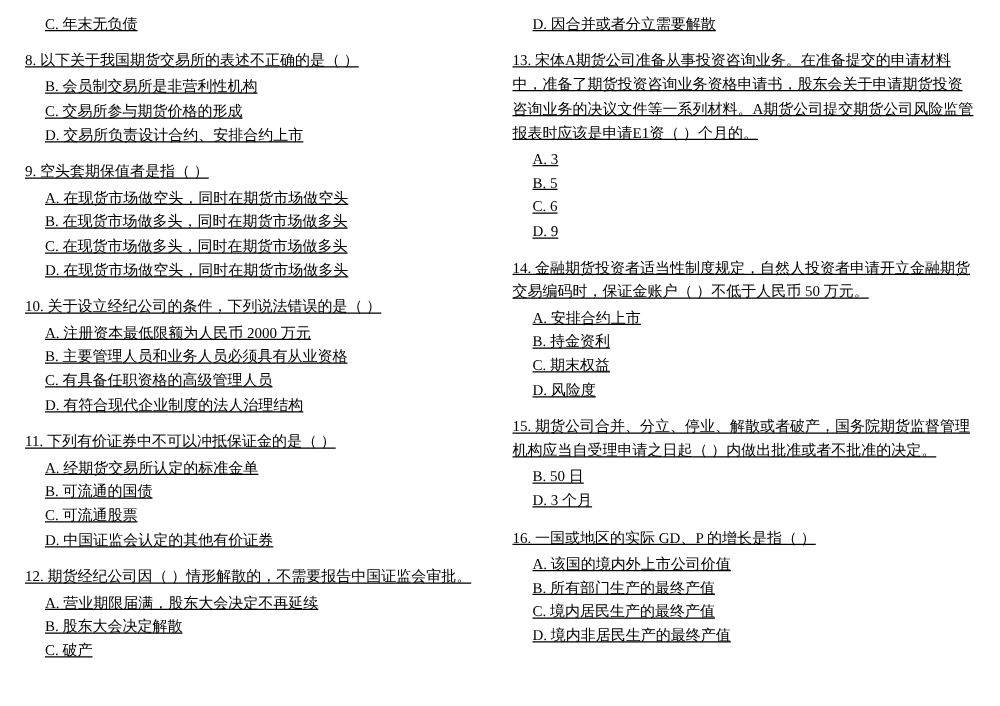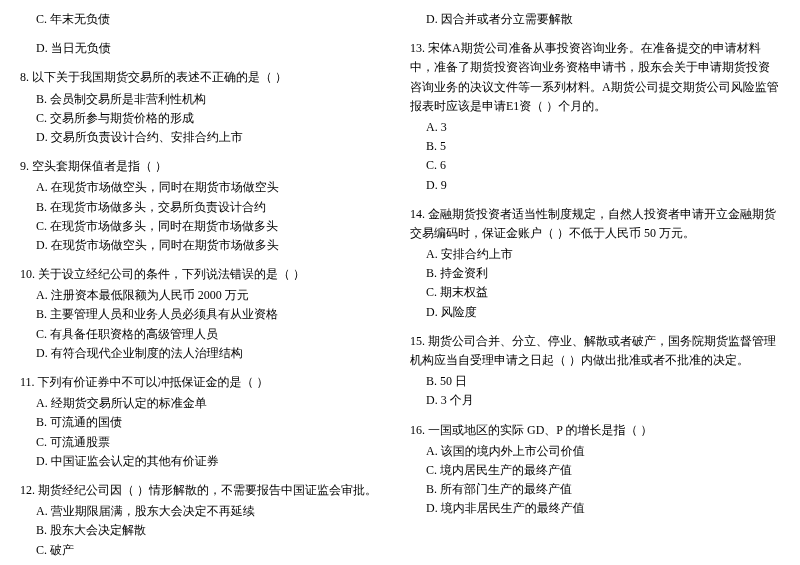--- a/index.html
+++ b/index.html
@@ -28,20 +28,21 @@
       width: 100%;
     }
     .column {
       flex: 1;
       display: flex;
       flex-direction: column;
       gap: 4px;
     }
     .question-block {
       margin-bottom: 6px;
+      text-decoration: underline;
     }
     .question-title {
       line-height: 1.6;
       margin-bottom: 2px;
     }
     .option {
       line-height: 1.6;
       padding-left: 16px;
     }
   </style>
@@ -50,35 +51,32 @@
 
 <div class="page-container">
   <div class="content-columns">
 
     <div class="column">
 
       <div class="question-block">
         <div class="option">C. 年末无负债</div>
       </div>
 
-      <div class="question-block">
-        <div class="option">D. 当日无负债</div>
-      </div>
 
       <div class="question-block">
         <div class="question-title">8. 以下关于我国期货交易所的表述不正确的是（    ）</div>
         <div class="option">B. 会员制交易所是非营利性机构</div>
         <div class="option">C. 交易所参与期货价格的形成</div>
         <div class="option">D. 交易所负责设计合约、安排合约上市</div>
       </div>
 
       <div class="question-block">
         <div class="question-title">9. 空头套期保值者是指（    ）</div>
         <div class="option">A. 在现货市场做空头，同时在期货市场做空头</div>
-        <div class="option">B. 在现货市场做多头，交易所负责设计合约</div>
+        <div class="option">B. 在现货市场做多头，同时在期货市场做多头</div>
         <div class="option">C. 在现货市场做多头，同时在期货市场做多头</div>
         <div class="option">D. 在现货市场做空头，同时在期货市场做多头</div>
       </div>
 
       <div class="question-block">
         <div class="question-title">10. 关于设立经纪公司的条件，下列说法错误的是（    ）</div>
         <div class="option">A. 注册资本最低限额为人民币 2000 万元</div>
         <div class="option">B. 主要管理人员和业务人员必须具有从业资格</div>
         <div class="option">C. 有具备任职资格的高级管理人员</div>
         <div class="option">D. 有符合现代企业制度的法人治理结构</div>
@@ -125,21 +123,21 @@
 
       <div class="question-block">
         <div class="question-title">15. 期货公司合并、分立、停业、解散或者破产，国务院期货监督管理机构应当自受理申请之日起（    ）内做出批准或者不批准的决定。</div>
         <div class="option">B. 50 日</div>
         <div class="option">D. 3 个月</div>
       </div>
 
       <div class="question-block">
         <div class="question-title">16. 一国或地区的实际 GD、P 的增长是指（    ）</div>
         <div class="option">A. 该国的境内外上市公司价值</div>
+        <div class="option">B. 所有部门生产的最终产值</div>
         <div class="option">C. 境内居民生产的最终产值</div>
-        <div class="option">B. 所有部门生产的最终产值</div>
         <div class="option">D. 境内非居民生产的最终产值</div>
       </div>
 
     </div>
   </div>
 
 </div>
 
 </body></html>

